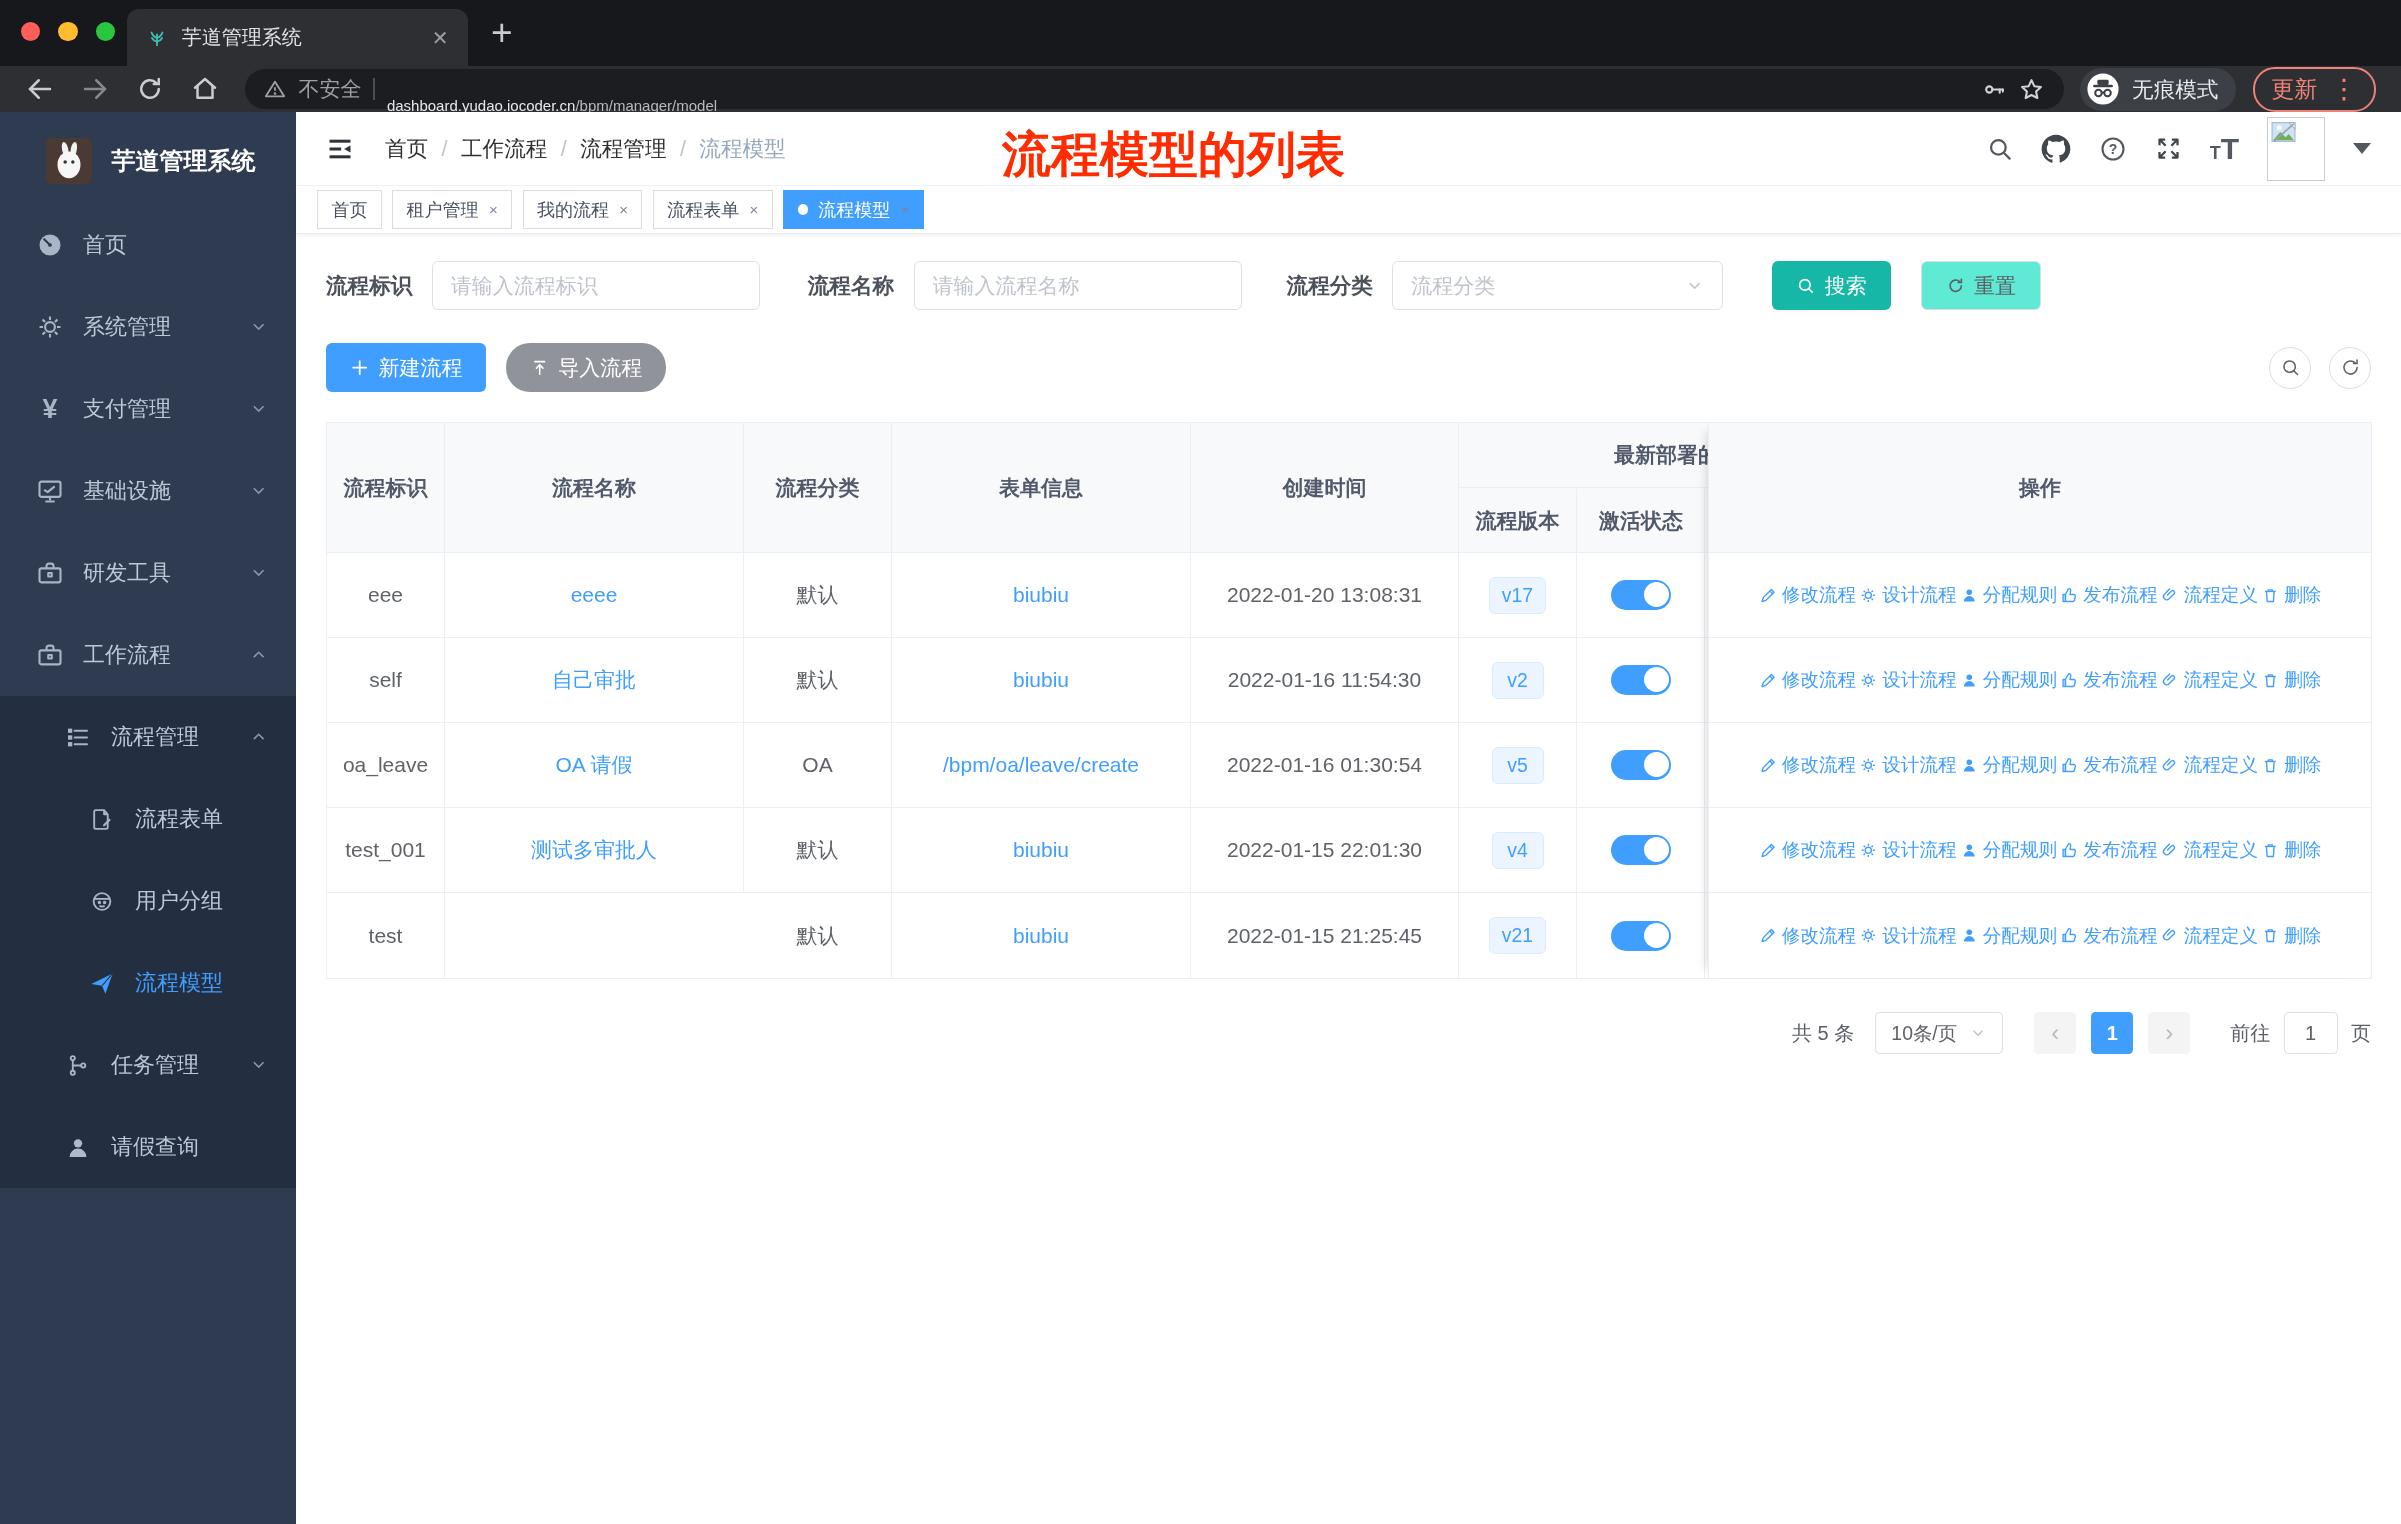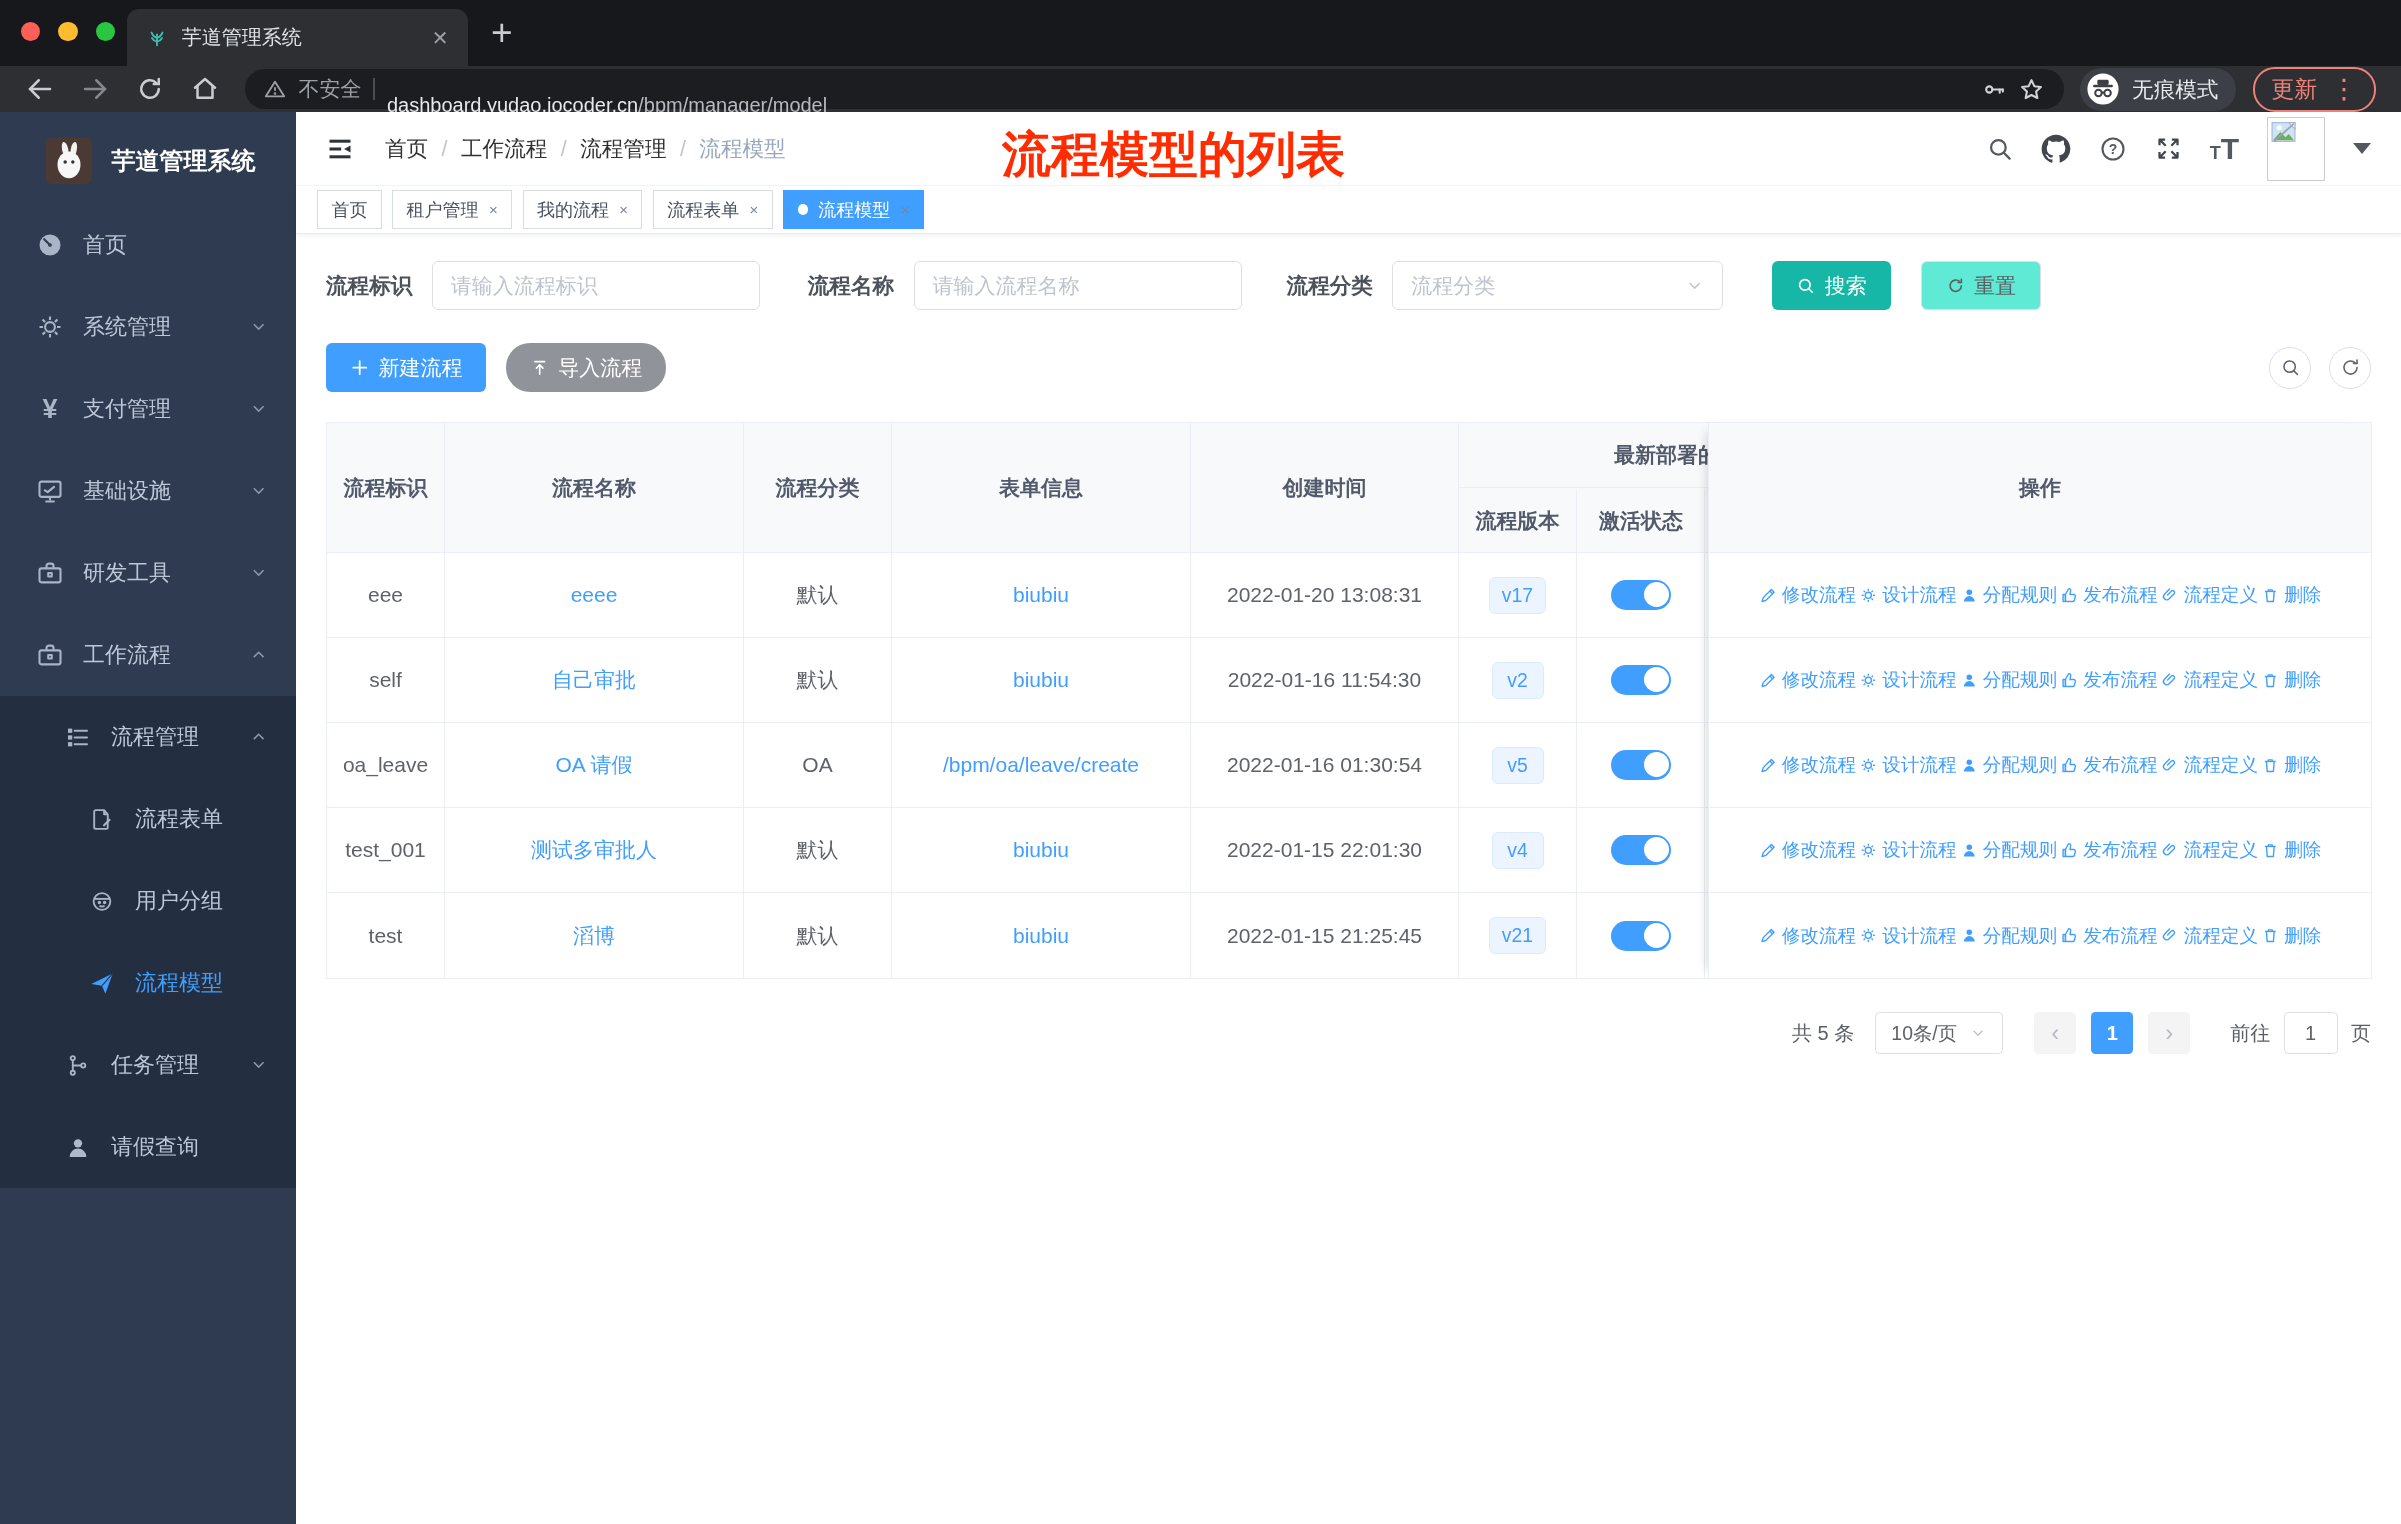--- a/index.html
+++ b/index.html
@@ -17,21 +17,21 @@
   .tab-title { color:#dee1e5; font-size:20px; flex:1; white-space:nowrap; overflow:hidden; }
   .tab-close { color:#9aa0a6; font-size:20px; }
   .newtab { position:absolute; left:491px; top:10.4px; color:#c8cbcf; font-size:37px; font-weight:300; line-height:45px; }
   .btoolbar { position:absolute; left:0; top:66px; right:0; height:46px; background:#2d2f33;
     display:flex; align-items:center; padding:0 25px; }
   .nav-ic { margin-right:25px; }
   .omnibox { flex:1; height:40px; background:#1c1d20; border-radius:20px; display:flex;
     align-items:center; padding:0 19.4px; gap:12px; margin-right:16.4px; }
   .ob-sec { color:#9aa0a6; font-size:21px; }
   .ob-div { width:1.5px; height:22px; background:#4a4d52; }
-  .ob-url { color:#e6e8eb; font-size:20px;margin-top:32px; }
+  .ob-url { color:#e6e8eb; font-size:15px;margin-top:32px; }
   .ob-url .path { color:#b6bac0; }
   .ob-sp { flex:1; }
   .incog { height:43px; background:#3c4046; border-radius:21.6px; display:flex; align-items:center;
     gap:12px; padding:0 18px 0 6px; margin-right:16.4px; }
   .incog-label { color:#e8eaed; font-size:21.6px; }
   .updatepill { height:45px; border:2.2px solid #ee8277; border-radius:22px; display:flex;
     align-items:center; gap:13.4px; padding:0 16.4px; color:#ee8277; }
   .updatepill .txt { font-size:23px; }
   .updatepill .dots { font-size:27px; letter-spacing:0; }
 
@@ -571,21 +571,20 @@
               </div>
             <div class="c p7">
                 <span class="toggle">
                   <span class="knob"></span>
                 </span>
               </div>
           </div>
 
           <div class="trow">
             <div class="c p1">test</div>
-            <div class="c p2 blue-link">滔博</div>
             <div class="c p3">默认</div>
             <div class="c p4 blue-link">biubiu</div>
             <div class="c p5">2022-01-15 21:25:45</div>
             <div class="c p6">
                 <span class="vtag">v21</span>
               </div>
             <div class="c p7">
                 <span class="toggle">
                   <span class="knob"></span>
                 </span>

